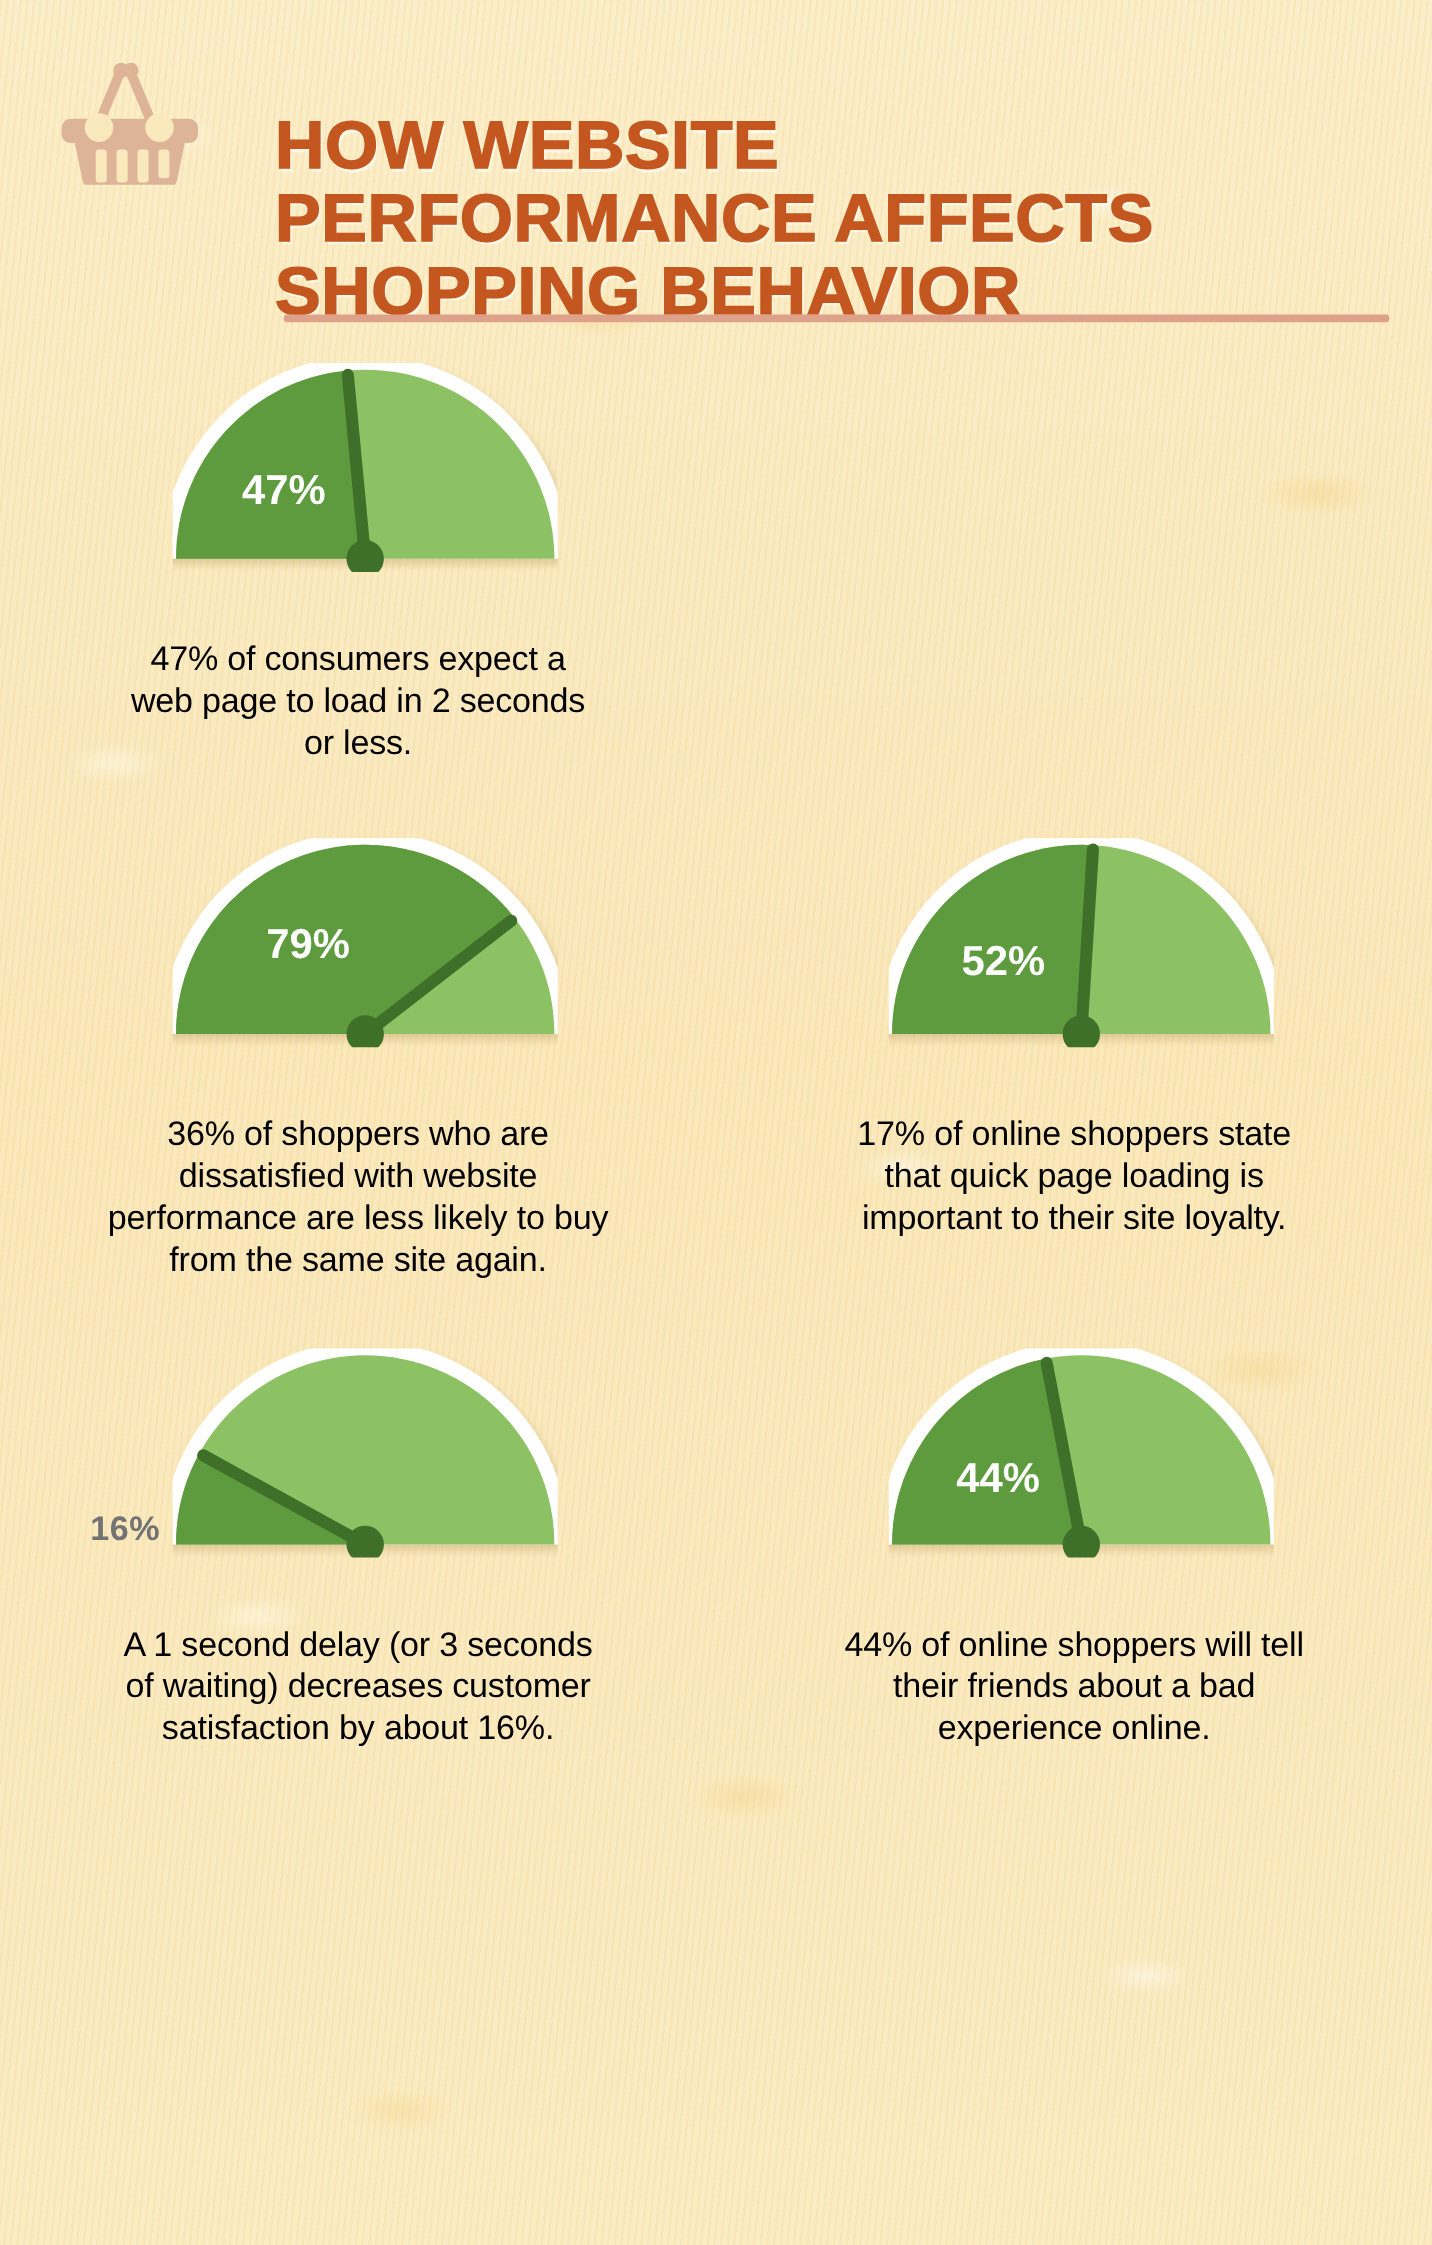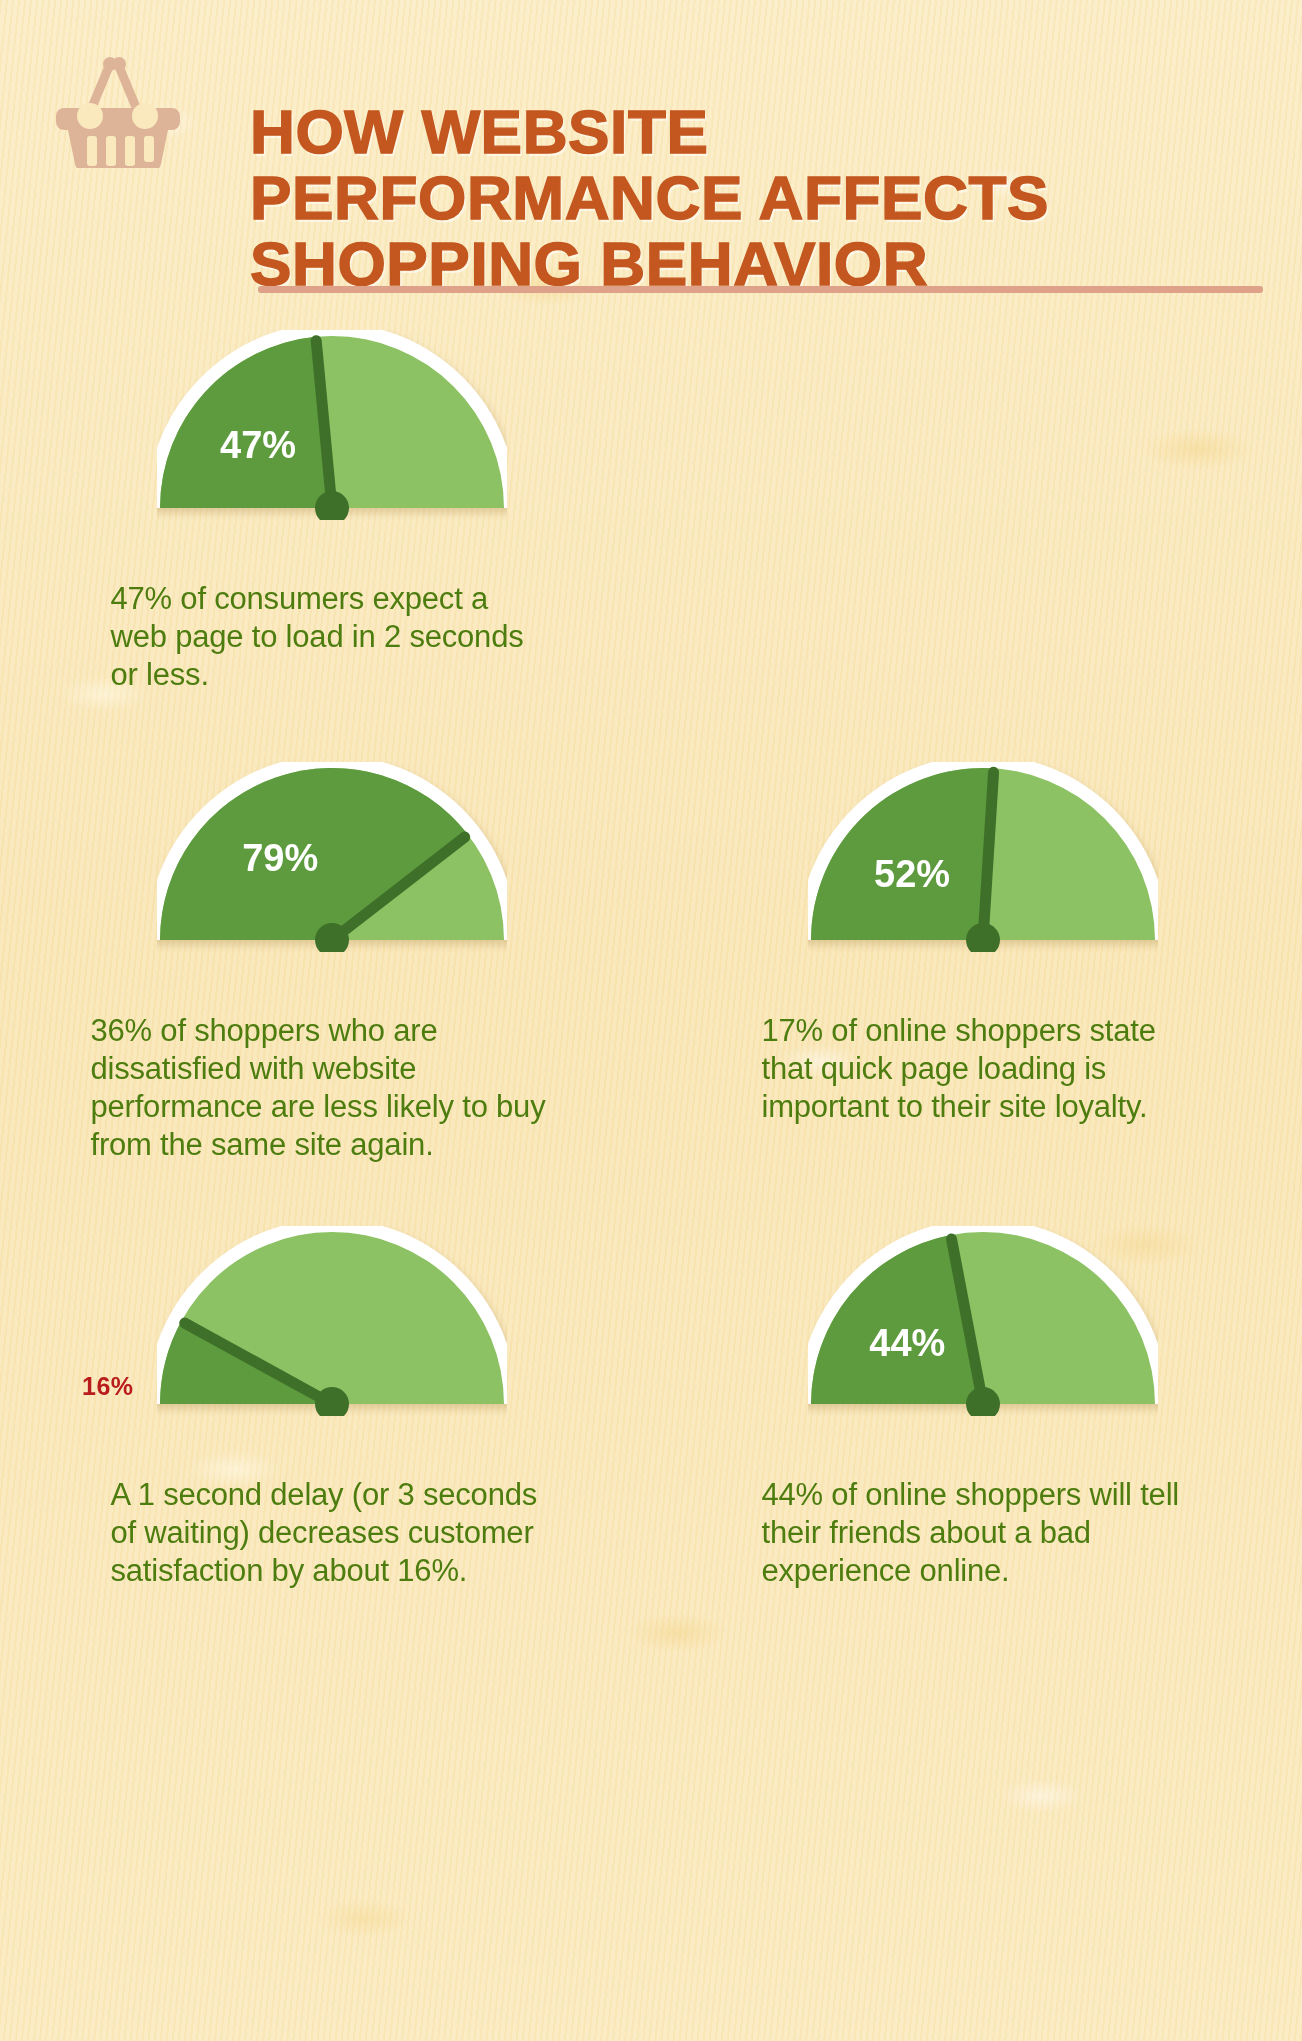--- a/index.html
+++ b/index.html
@@ -62,34 +62,35 @@
   
   .grid{ position:absolute; left:0; top:330px; width:1302px; }
   .row{ position:relative; width:1302px; height:auto; display:flex; }
   .cell{ width:651px; position:relative; }
 
   .gauge-wrap{ position:relative; width:651px; height:250px;padding-left:12px; }
   .gauge{ position:absolute; left:50%; transform:translateX(-50%); }
 
   .caption{
     width:430px; margin:0 auto;
+    text-align:center;
     font-family:"Liberation Sans", sans-serif;
     font-size:31px;
     line-height:38px;
-    color:#4d7c0f;
+    color:#000000;
     letter-spacing:-0.2px;
   }
   .caption.wide{ width:470px; }
 
   .outside-label{
     position:absolute;
     font-family:"Liberation Sans", sans-serif;
     font-weight:bold;
-    font-size:25px;
-    color:#b91c1c;
+    font-size:31px;
+    color:#737373;
     letter-spacing:0.5px;
   }
 </style>
 </head>
 <body>
 
 <div class="bg-texture"></div>
 
 <div class="header">
 

